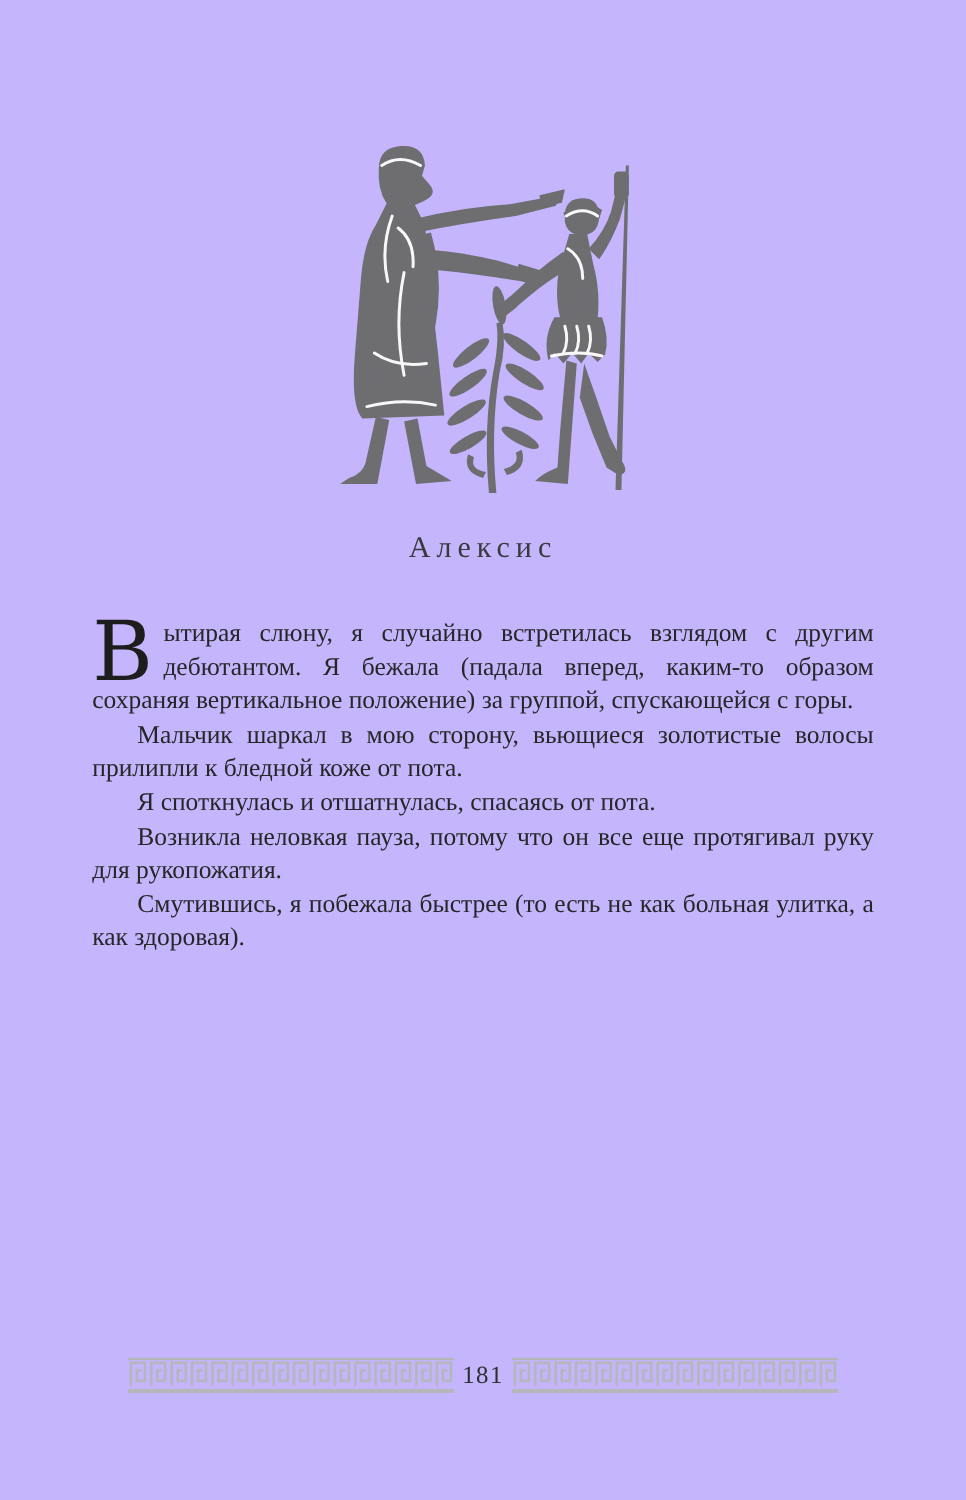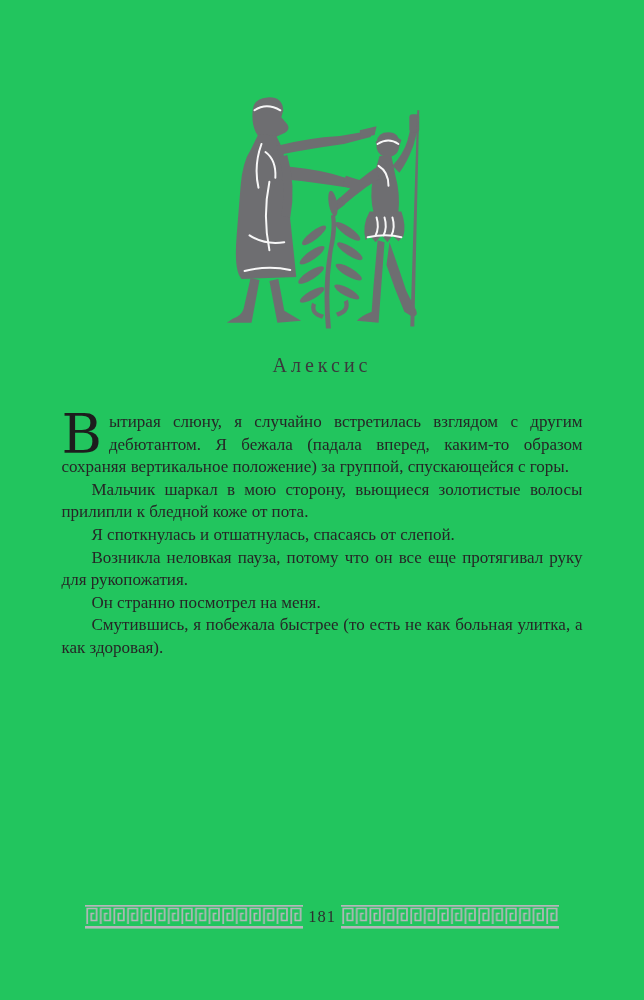--- a/index.html
+++ b/index.html
@@ -1,17 +1,17 @@
 <!DOCTYPE html>
 <html lang="ru"><head>
 <meta charset="utf-8">
 <style>
   html,body{margin:0;padding:0;background:#e8e8e8;}
   .page{
-    width:644px;height:1000px;background:#22c55e;position:relative;
+    width:644px;height:1000px;background:#c4b5fd;position:relative;
     margin:0 auto;overflow:hidden;
     font-family:"Liberation Serif","DejaVu Serif",serif;color:#262626;
   }
   .illustration{
     width:258px;height:254px;margin:86px auto 0;display:block;
   }
   .chapter-title{
     text-align:center;margin-top:14px;
     font-size:20px;letter-spacing:4px;color:#3a3a3c;
     font-family:"Liberation Serif","DejaVu Serif",serif;
@@ -114,23 +114,22 @@
       <path d="M201,132 Q204,142 200,150"></path>
       <path d="M176,152 Q195,148 210,152"></path>
     </g>
   </svg>
 
   <div class="chapter-title">Алексис</div>
 
   <div class="body-text">
       <p class="para first"><span class="dropcap">В</span><span>ытирая слюну, я случайно встретилась взглядом с другим дебютантом. Я бежала (падала вперед, каким-то образом сохраняя вертикальное положение) за группой, спускающейся с горы.</span></p>
       <p class="para"><span>Мальчик шаркал в мою сторону, вьющиеся золотистые волосы прилипли к бледной коже от пота.</span></p>
-      <p class="para"><span>Я споткнулась и отшатнулась, спасаясь от слепой.</span></p>
+      <p class="para"><span>Я споткнулась и отшатнулась, спасаясь от пота.</span></p>
       <p class="para"><span>Возникла неловкая пауза, потому что он </span><span class="em">все еще</span><span> протягивал руку для рукопожатия.</span></p>
-      <p class="para"><span>Он странно посмотрел на меня.</span></p>
       <p class="para"><span>Смутившись, я побежала быстрее (то есть не как больная улитка, а как здоровая).</span></p>
     </div>
 
   <div class="footer">
     <svg class="meander" width="218" height="24" viewBox="0 0 218 24" xmlns="http://www.w3.org/2000/svg" aria-hidden="true">
       <defs>
         <pattern id="gk1" width="13.6" height="24" patternUnits="userSpaceOnUse">
           <path d="M2.2,19 V3.5 H11.6 V15.5 H6.2 V8.5 H9.2" fill="none" stroke="#b5b6ba" stroke-width="1.7"></path>
         </pattern>
       </defs>

